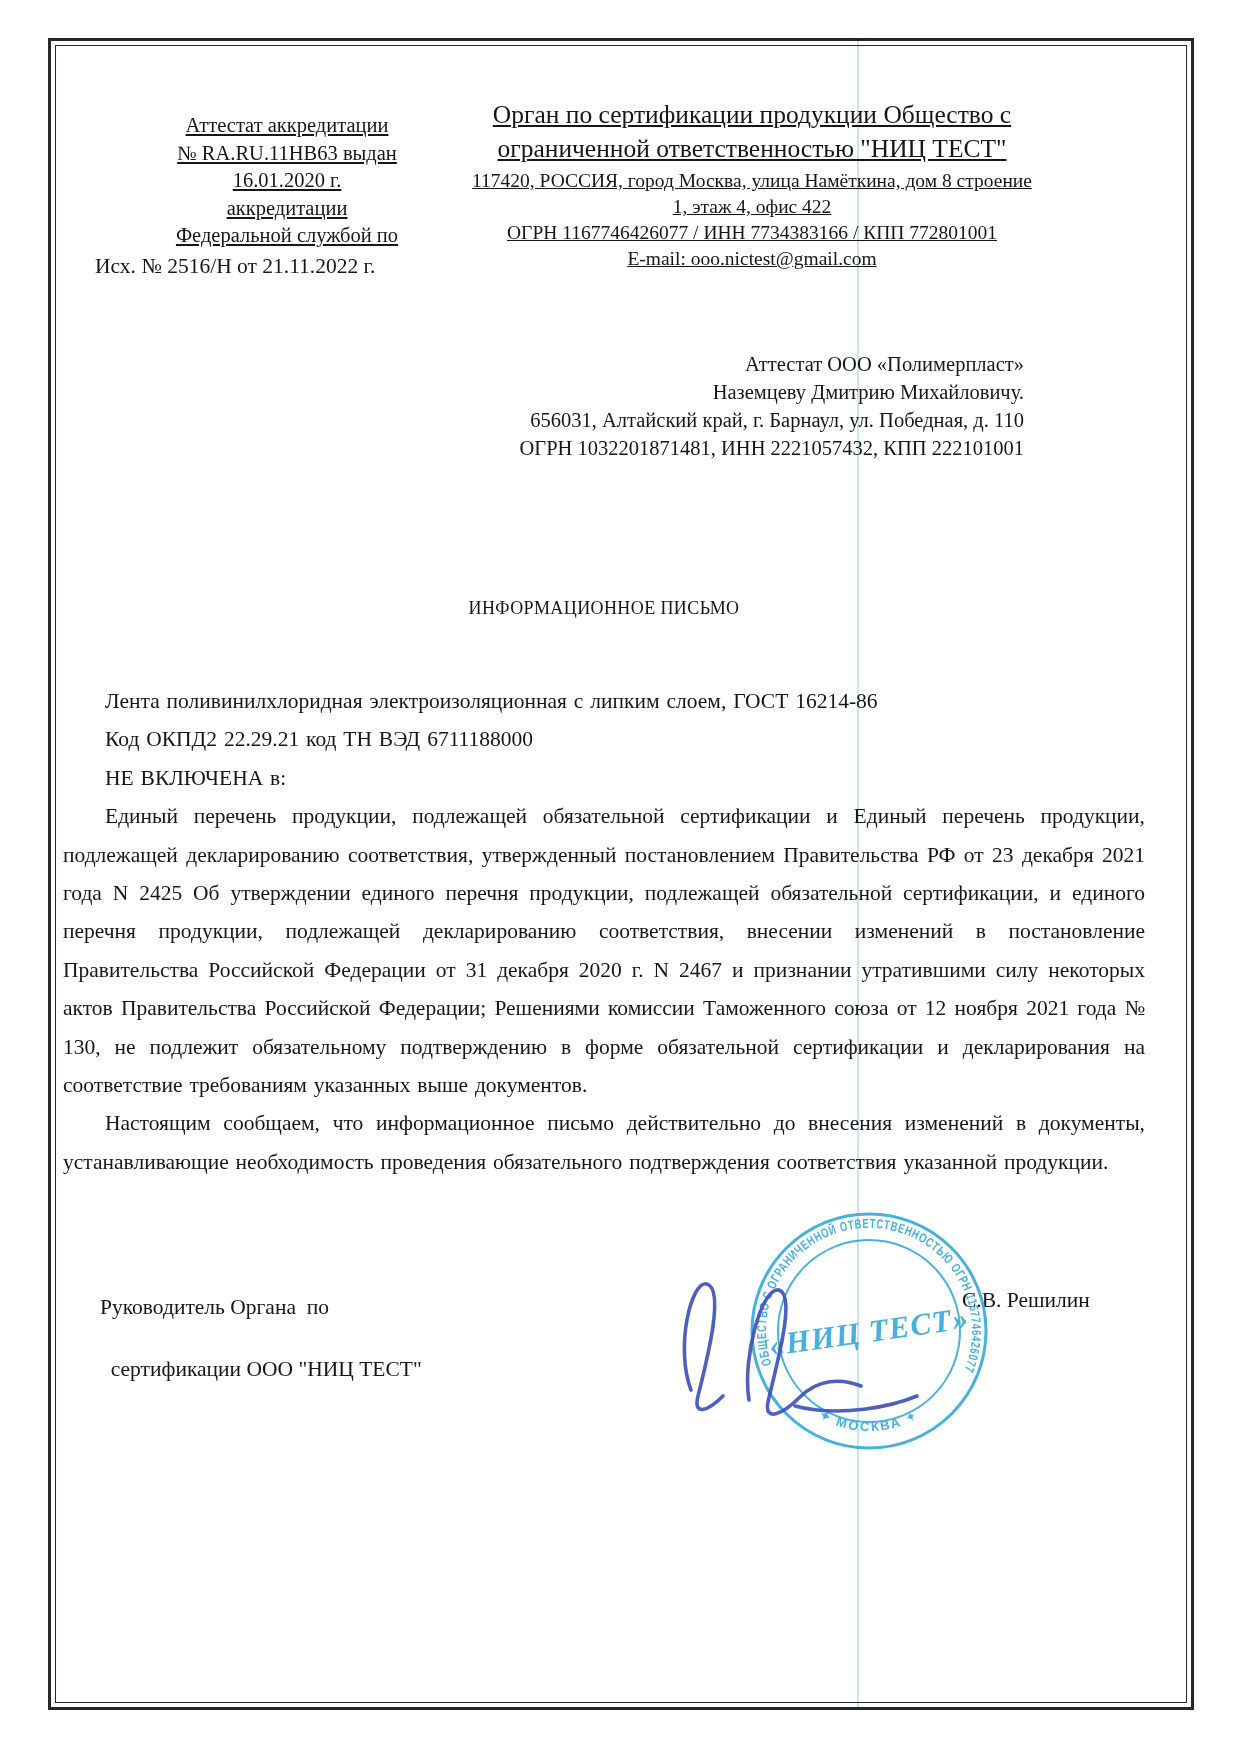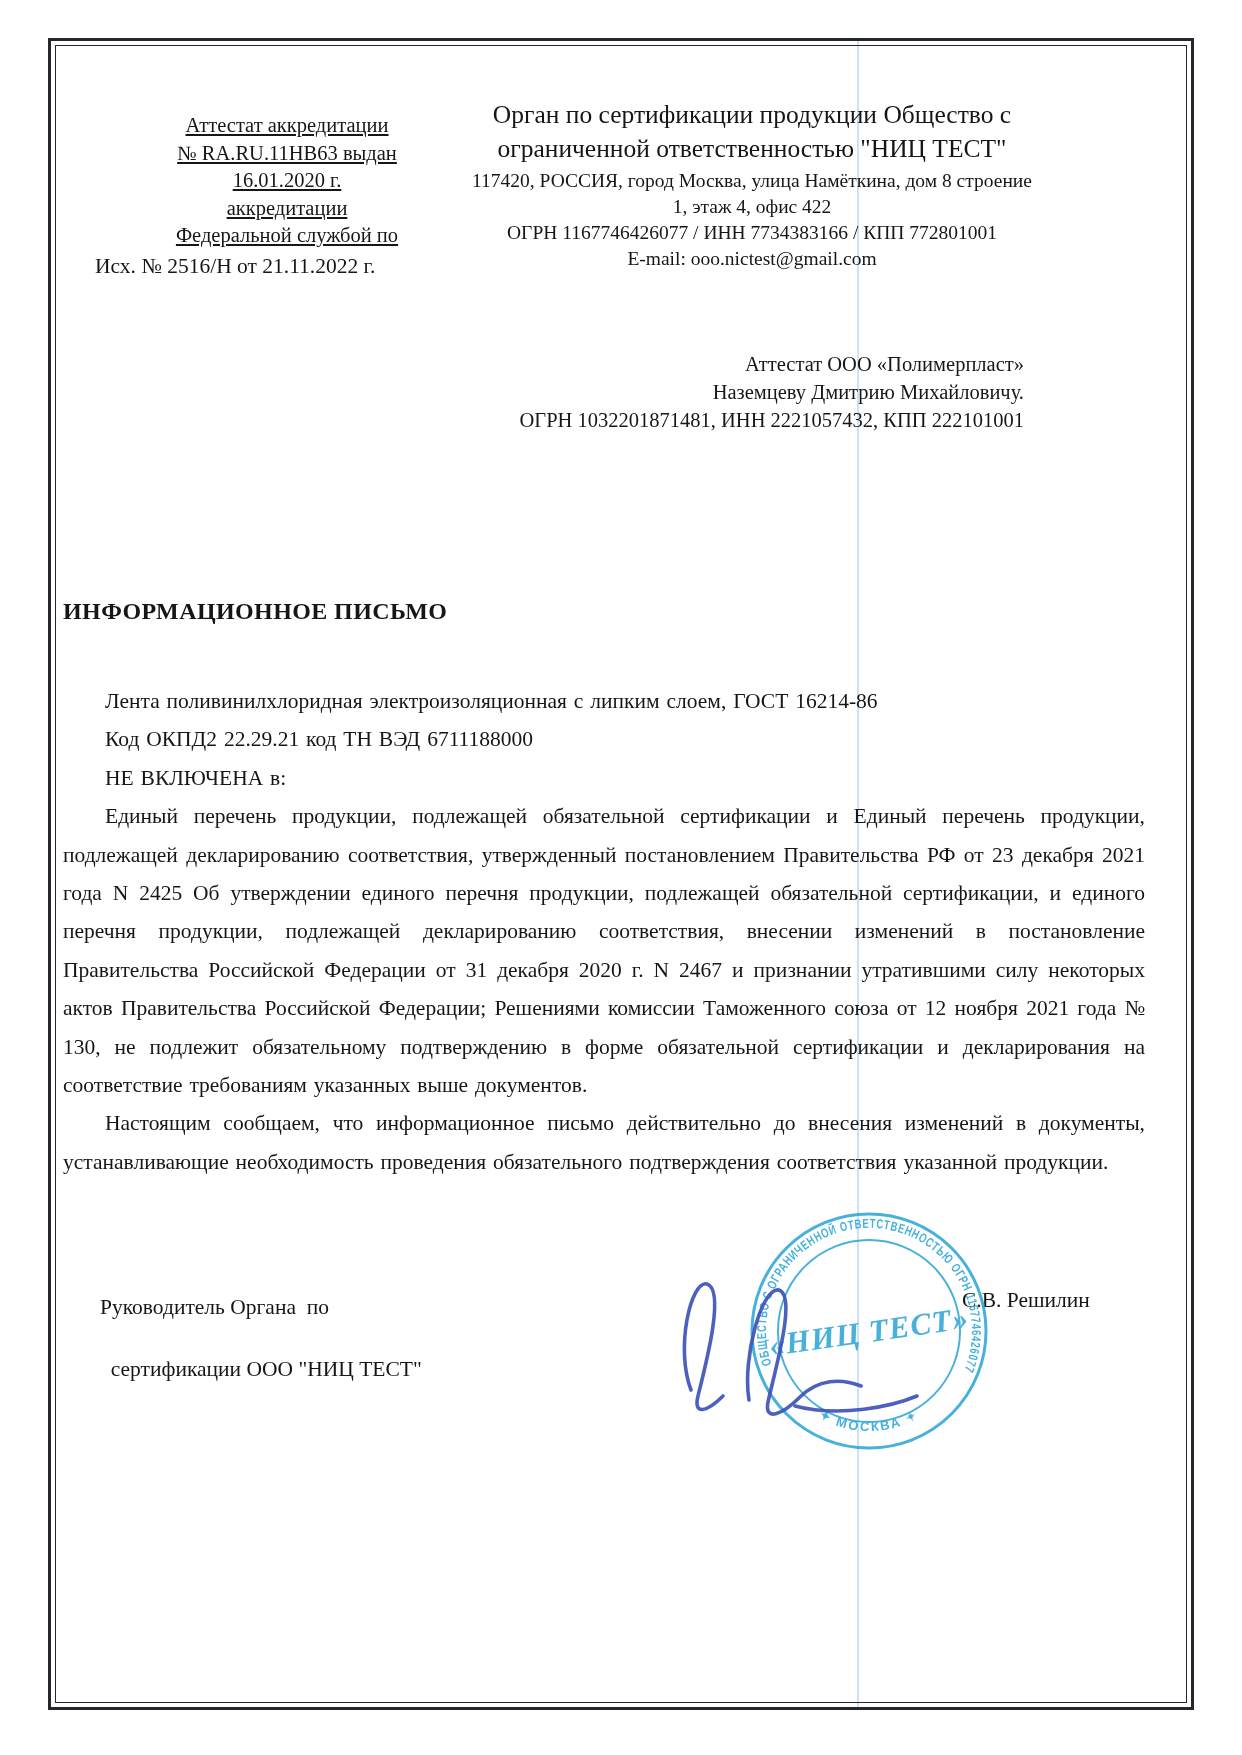--- a/index.html
+++ b/index.html
@@ -21,30 +21,30 @@
   
   .scan-line {
     position:absolute; left:857px; top:40px; width:2px; height:1668px;
     background:rgba(125,185,235,0.40);
   }
   .accreditation {
     position:absolute; left:128px; top:112px; width:318px;
     text-align:center; font-size:20.5px; line-height:27.5px;text-decoration:underline;
   }
   .outgoing { position:absolute; left:95px; top:254px; font-size:21.5px; }
-  .org-header { position:absolute; left:442px; top:98px; width:620px; text-align:center; }
+  .org-header { position:absolute; left:442px; top:98px; width:620px; text-align:center;text-decoration:underline; }
   .org-name { font-size:25.5px; line-height:34px; }
   .org-details { font-size:19.5px; line-height:26px; margin-top:2px; }
   .recipient {
     position:absolute; left:430px; top:350px; width:594px;
     text-align:right; font-size:20.5px; line-height:28px;
   }
   .doc-title {
     position:absolute; left:63px; top:598px; width:1082px;
-    font-weight:bold; font-size:24px; letter-spacing:0.4px;
+    text-align:center; font-weight:normal; font-size:18px; letter-spacing:0.4px;
   }
   .body-text {
     position:absolute; left:63px; top:682px; width:1082px;
     font-size:21.5px; line-height:38.4px;
     text-align:justify;
   }
   .body-text p { margin:0; text-indent:42px; word-spacing:1.5px; }
   .sig-role {
     position:absolute; left:100px; top:1292px;
     font-size:21.5px; line-height:31px; white-space:pre-wrap;
@@ -86,20 +86,21 @@
       <div>117420, РОССИЯ, город Москва, улица Намёткина, дом 8 строение</div>
       <div>1, этаж 4, офис 422</div>
       <div>ОГРН 1167746426077 / ИНН 7734383166 / КПП 772801001</div>
       <div>E-mail: ooo.nictest@gmail.com</div>
     </div>
   </div>
 
   <div class="recipient">
     <div>Аттестат ООО «Полимерпласт»</div>
     <div>Наземцеву Дмитрию Михайловичу.</div>
+    <div>656031, Алтайский край, г. Барнаул, ул. Победная, д. 110</div>
     <div>ОГРН 1032201871481, ИНН 2221057432, КПП 222101001</div>
   </div>
 
   <div class="doc-title">ИНФОРМАЦИОННОЕ ПИСЬМО</div>
 
   <div class="body-text">
     <p>Лента поливинилхлоридная электроизоляционная с липким слоем, ГОСТ 16214-86</p>
     <p>Код ОКПД2 22.29.21 код ТН ВЭД 6711188000</p>
     <p>НЕ ВКЛЮЧЕНА в:</p>
     <p>Единый перечень продукции, подлежащей обязательной сертификации и Единый перечень продукции, подлежащей декларированию соответствия, утвержденный постановлением Правительства РФ от 23 декабря 2021 года N 2425 Об утверждении единого перечня продукции, подлежащей обязательной сертификации, и единого перечня продукции, подлежащей декларированию соответствия, внесении изменений в постановление Правительства Российской Федерации от 31 декабря 2020 г. N 2467 и признании утратившими силу некоторых актов Правительства Российской Федерации; Решениями комиссии Таможенного союза от 12 ноября 2021 года № 130, не подлежит обязательному подтверждению в форме обязательной сертификации и декларирования на соответствие требованиям указанных выше документов.</p>

